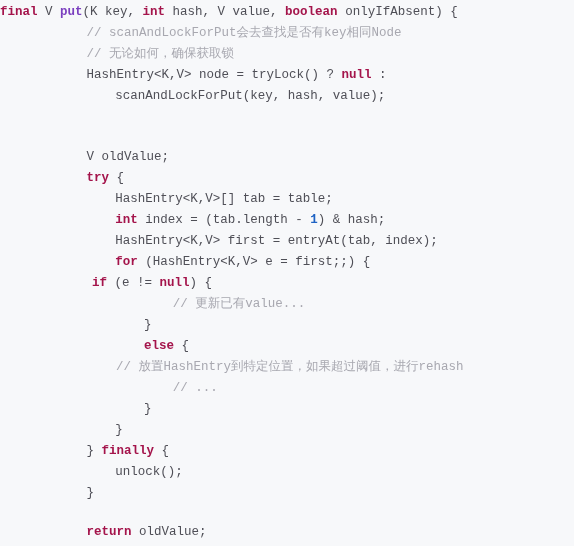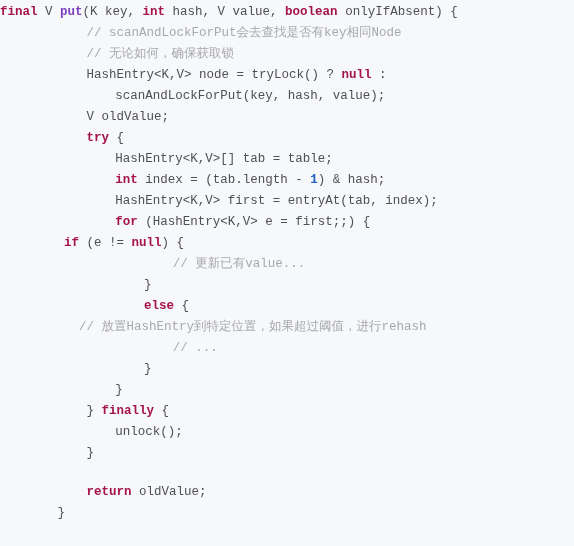--- a/index.html
+++ b/index.html
@@ -37,31 +37,31 @@
 </style>
 </head>
 <body>
 
 <div id="code-block" style="background: rgb(247, 248, 250);">
     <div class="code-line" style="padding-left: 0px;"><span class="tok kw">final</span><span class="tok plain"> V </span><span class="tok fn">put</span><span class="tok plain">(K key, </span><span class="tok kw">int</span><span class="tok plain"> hash, V value, </span><span class="tok kw">boolean</span><span class="tok plain"> onlyIfAbsent) {</span></div>
     <div class="code-line" style="padding-left: 86.4px;"><span class="tok cmt">// scanAndLockForPut会去查找是否有key相同Node</span></div>
     <div class="code-line" style="padding-left: 86.4px;"><span class="tok cmt">// 无论如何，确保获取锁</span></div>
     <div class="code-line" style="padding-left: 86.4px;"><span class="tok plain">HashEntry&lt;K,V&gt; node = tryLock() ? </span><span class="tok kw">null</span><span class="tok plain"> :</span></div>
     <div class="code-line" style="padding-left: 115.2px;"><span class="tok plain">scanAndLockForPut(key, hash, value);</span></div>
-    <div class="code-line" style="padding-left: 86.4px;"><span class="tok plain">V oldValue;</span></div>
+    <div class="code-line" style="padding-left: 86.4px; margin-top: 40px;"><span class="tok plain">V oldValue;</span></div>
     <div class="code-line" style="padding-left: 86.4px;"><span class="tok kw">try</span><span class="tok plain"> {</span></div>
     <div class="code-line" style="padding-left: 115.2px;"><span class="tok plain">HashEntry&lt;K,V&gt;[] tab = table;</span></div>
     <div class="code-line" style="padding-left: 115.2px;"><span class="tok kw">int</span><span class="tok plain"> index = (tab.length - </span><span class="tok num">1</span><span class="tok plain">) &amp; hash;</span></div>
     <div class="code-line" style="padding-left: 115.2px;"><span class="tok plain">HashEntry&lt;K,V&gt; first = entryAt(tab, index);</span></div>
     <div class="code-line" style="padding-left: 115.2px;"><span class="tok kw">for</span><span class="tok plain"> (HashEntry&lt;K,V&gt; e = first;;) {</span></div>
-    <div class="code-line" style="padding-left: 64px;"><span class="tok kw">if</span><span class="tok plain"> (e != </span><span class="tok kw">null</span><span class="tok plain">) {</span></div>
+    <div class="code-line" style="padding-left: 92px;"><span class="tok kw">if</span><span class="tok plain"> (e != </span><span class="tok kw">null</span><span class="tok plain">) {</span></div>
     <div class="code-line" style="padding-left: 172.8px;"><span class="tok cmt">// 更新已有value...</span></div>
     <div class="code-line" style="padding-left: 144px;"><span class="tok plain">}</span></div>
     <div class="code-line" style="padding-left: 144px;"><span class="tok kw">else</span><span class="tok plain"> {</span></div>
-    <div class="code-line" style="padding-left: 79px;"><span class="tok cmt">// 放置HashEntry到特定位置，如果超过阈值，进行rehash</span></div>
+    <div class="code-line" style="padding-left: 116px;"><span class="tok cmt">// 放置HashEntry到特定位置，如果超过阈值，进行rehash</span></div>
     <div class="code-line" style="padding-left: 172.8px;"><span class="tok cmt">// ...</span></div>
     <div class="code-line" style="padding-left: 144px;"><span class="tok plain">}</span></div>
     <div class="code-line" style="padding-left: 115.2px;"><span class="tok plain">}</span></div>
     <div class="code-line" style="padding-left: 86.4px;"><span class="tok plain">} </span><span class="tok kw">finally</span><span class="tok plain"> {</span></div>
     <div class="code-line" style="padding-left: 115.2px;"><span class="tok plain">unlock();</span></div>
     <div class="code-line" style="padding-left: 86.4px;"><span class="tok plain">}</span></div>
     <div class="code-line" style="padding-left: 86.4px; margin-top: 18px;"><span class="tok kw">return</span><span class="tok plain"> oldValue;</span></div>
     <div class="code-line" style="padding-left: 57.6px;"><span class="tok plain">}</span></div>
   </div>
 

